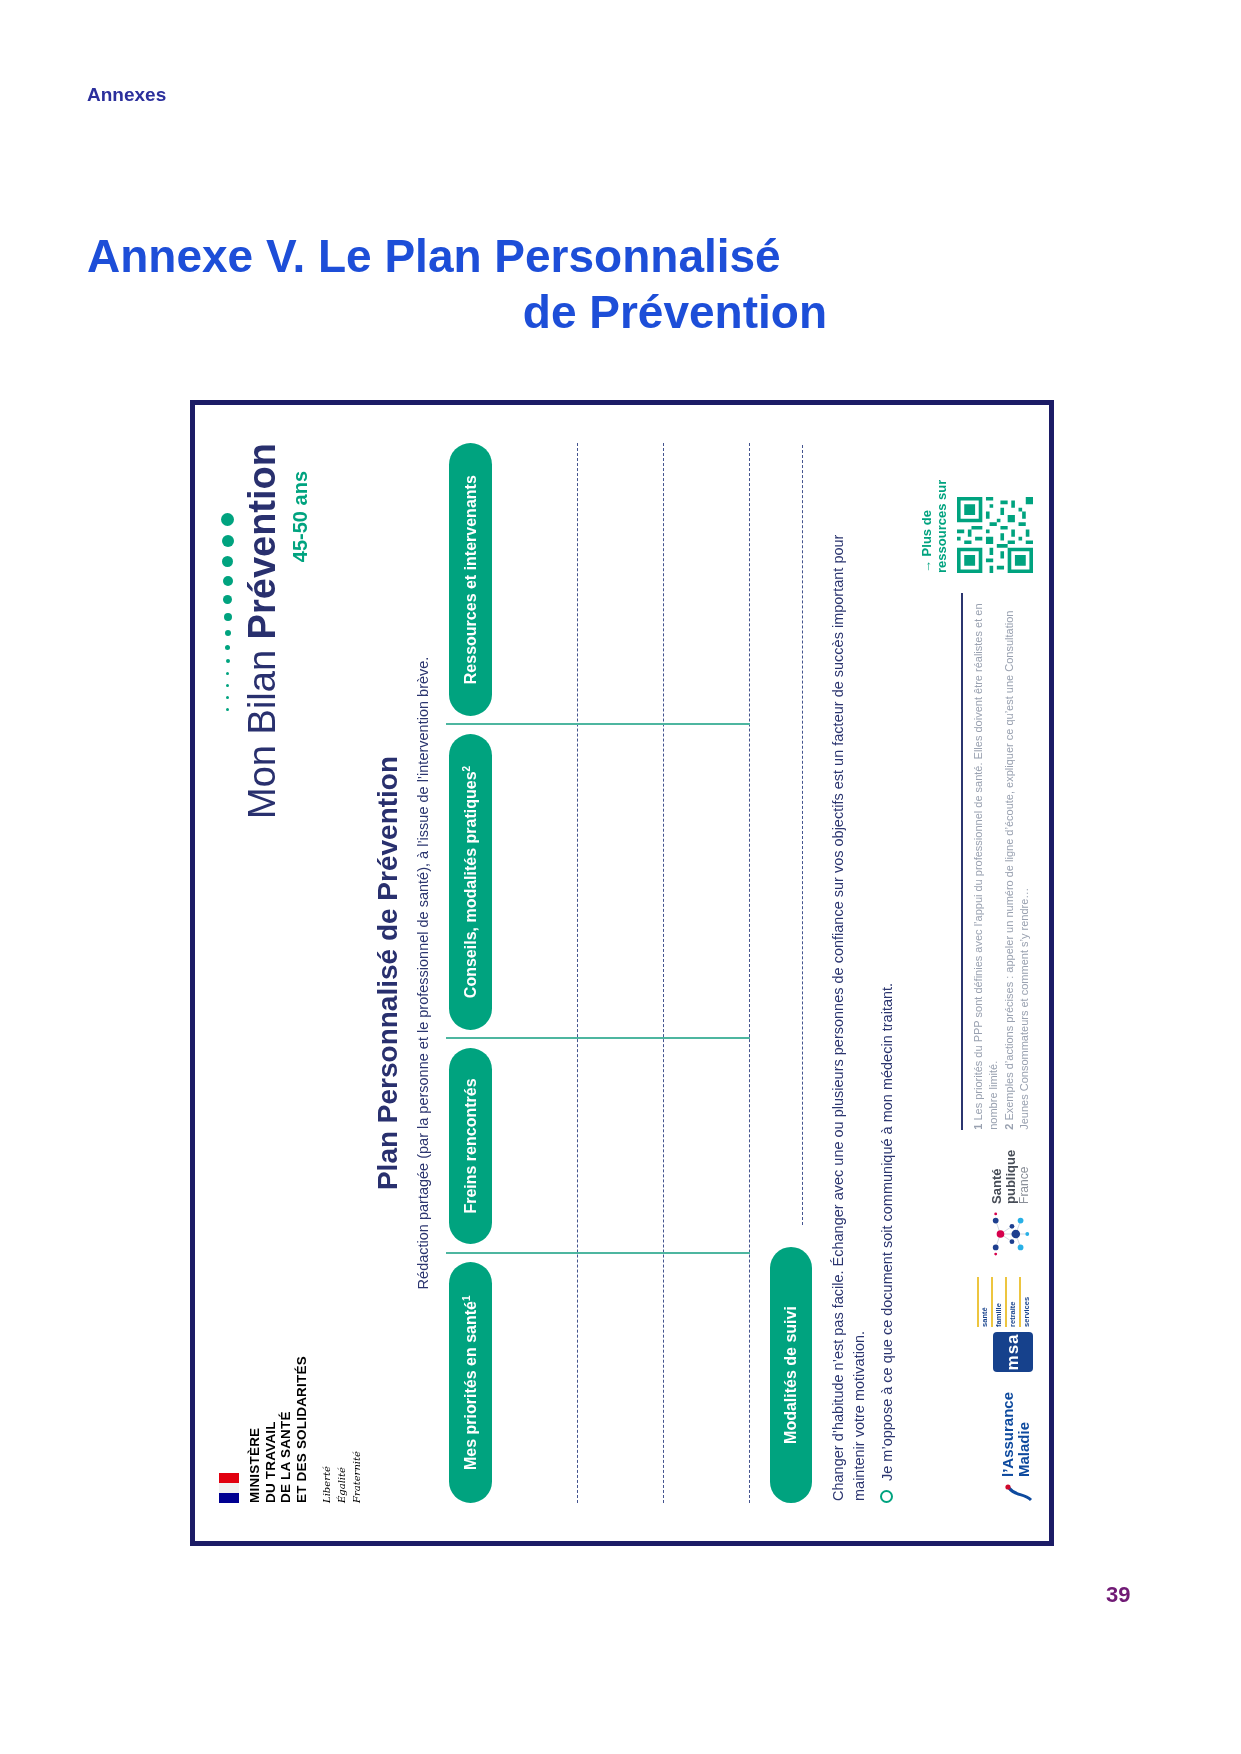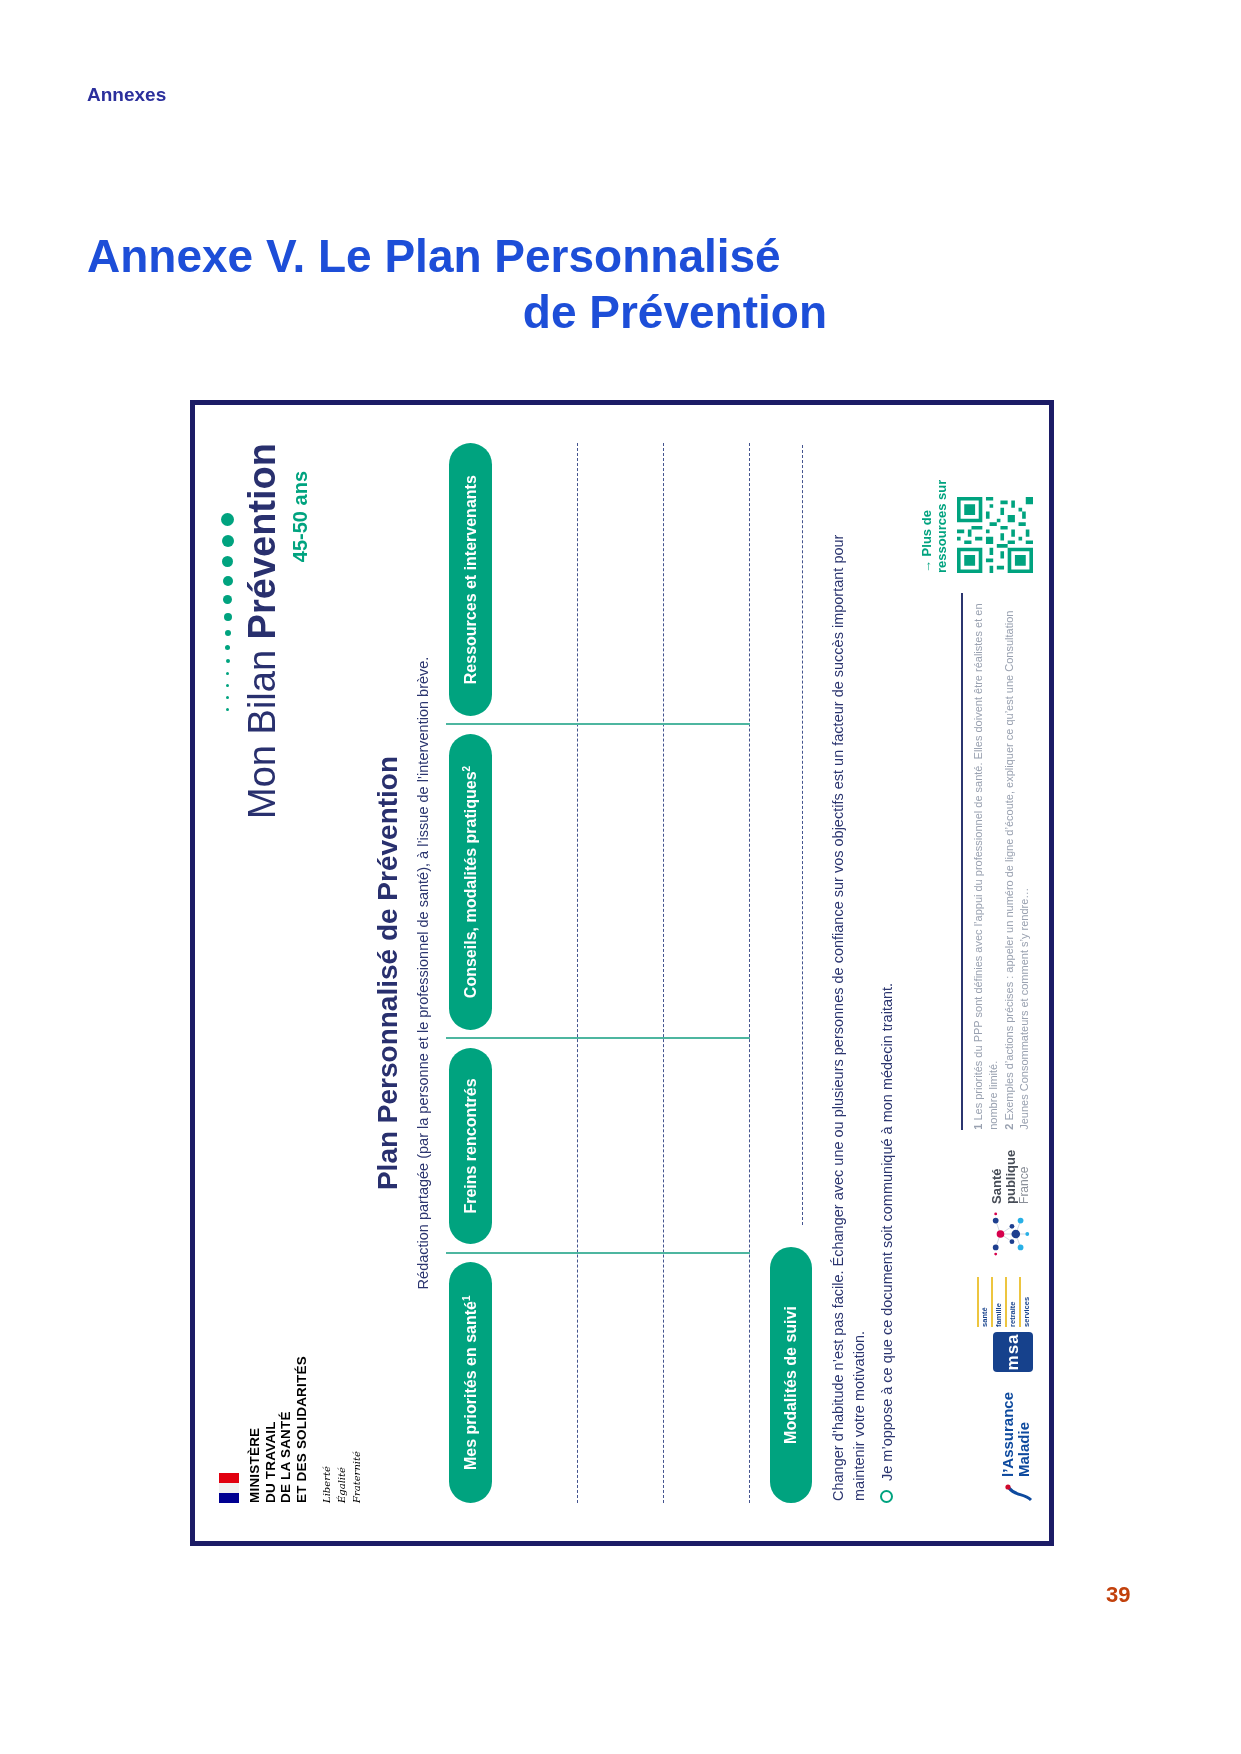--- a/index.html
+++ b/index.html
@@ -2,21 +2,21 @@
 <html><head>
 <meta charset="utf-8">
 <style>
   * { margin:0; padding:0; box-sizing:border-box; }
   body { font-family:"Liberation Sans","DejaVu Sans",sans-serif; background:#fff; }
   .page { position:relative; width:1241px; height:1754px; background:#fff; overflow:hidden;border-radius:9px; }
 
   .annexes { position:absolute; left:87px; top:84px; font-size:19px; font-weight:600; color:#2b2f9c; }
   .title { position:absolute; left:87px; top:212px; width:740px; font-size:46px; font-weight:700; color:#1d4ed8; line-height:1.22;margin-top:16px; }
   .title .t2 { display:block; text-align:right; }
-  .pageno { position:absolute; left:1106px; top:1582px; font-size:22px; font-weight:800; color:#c2410c; }
+  .pageno { position:absolute; left:1106px; top:1582px; font-size:22px; font-weight:800; color:#701a75; }
 
   .frame { position:absolute; left:190px; top:400px; width:864px; height:1146px; border:5px solid #1c1c66; background:#fff; }
   .flyer { position:absolute; top:0; left:0; width:1136px; height:854px; transform-origin:0 0;
            transform:rotate(-90deg) translateX(-1136px); padding:24px 38px 20px 38px; overflow:hidden; background:#fff; }
 
   
   .f-head { display:flex; justify-content:space-between; align-items:flex-start; }
   .flag { display:flex; width:30px; height:20px; margin-bottom:8px; }
   .flag span { flex:1; }
   .flag .b { background:#000091; } .flag .w { background:#f1f1f1; } .flag .r { background:#e1000f; }

